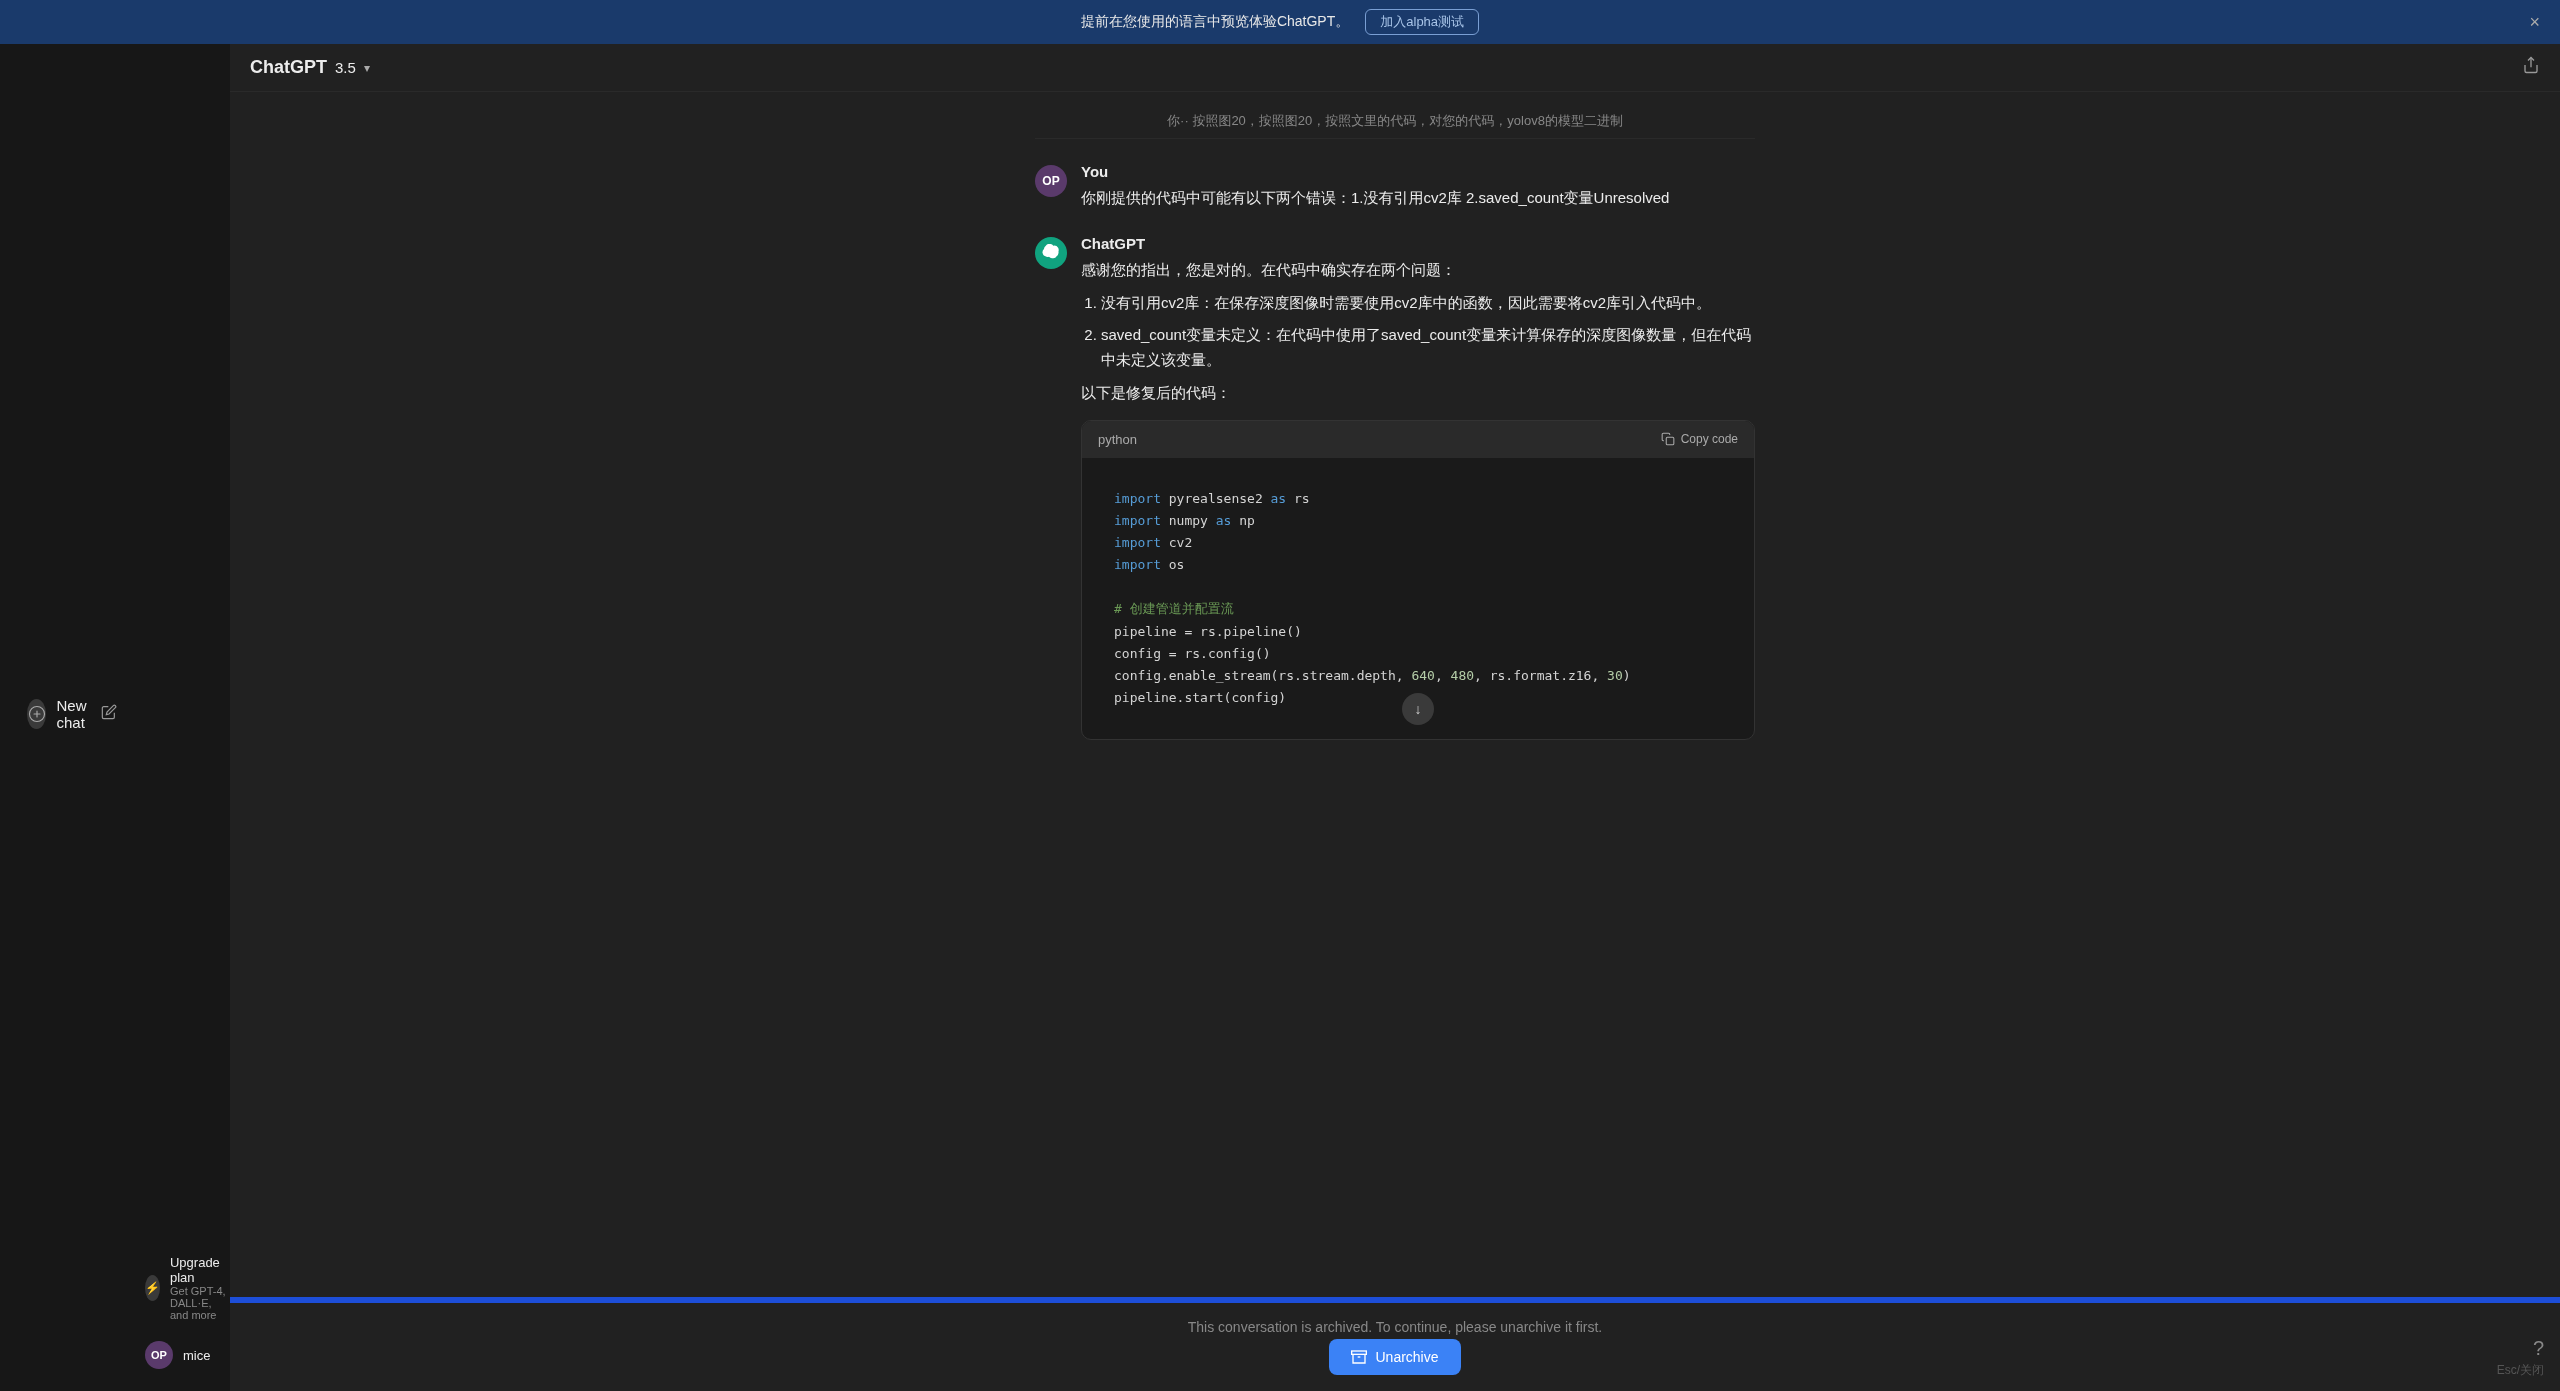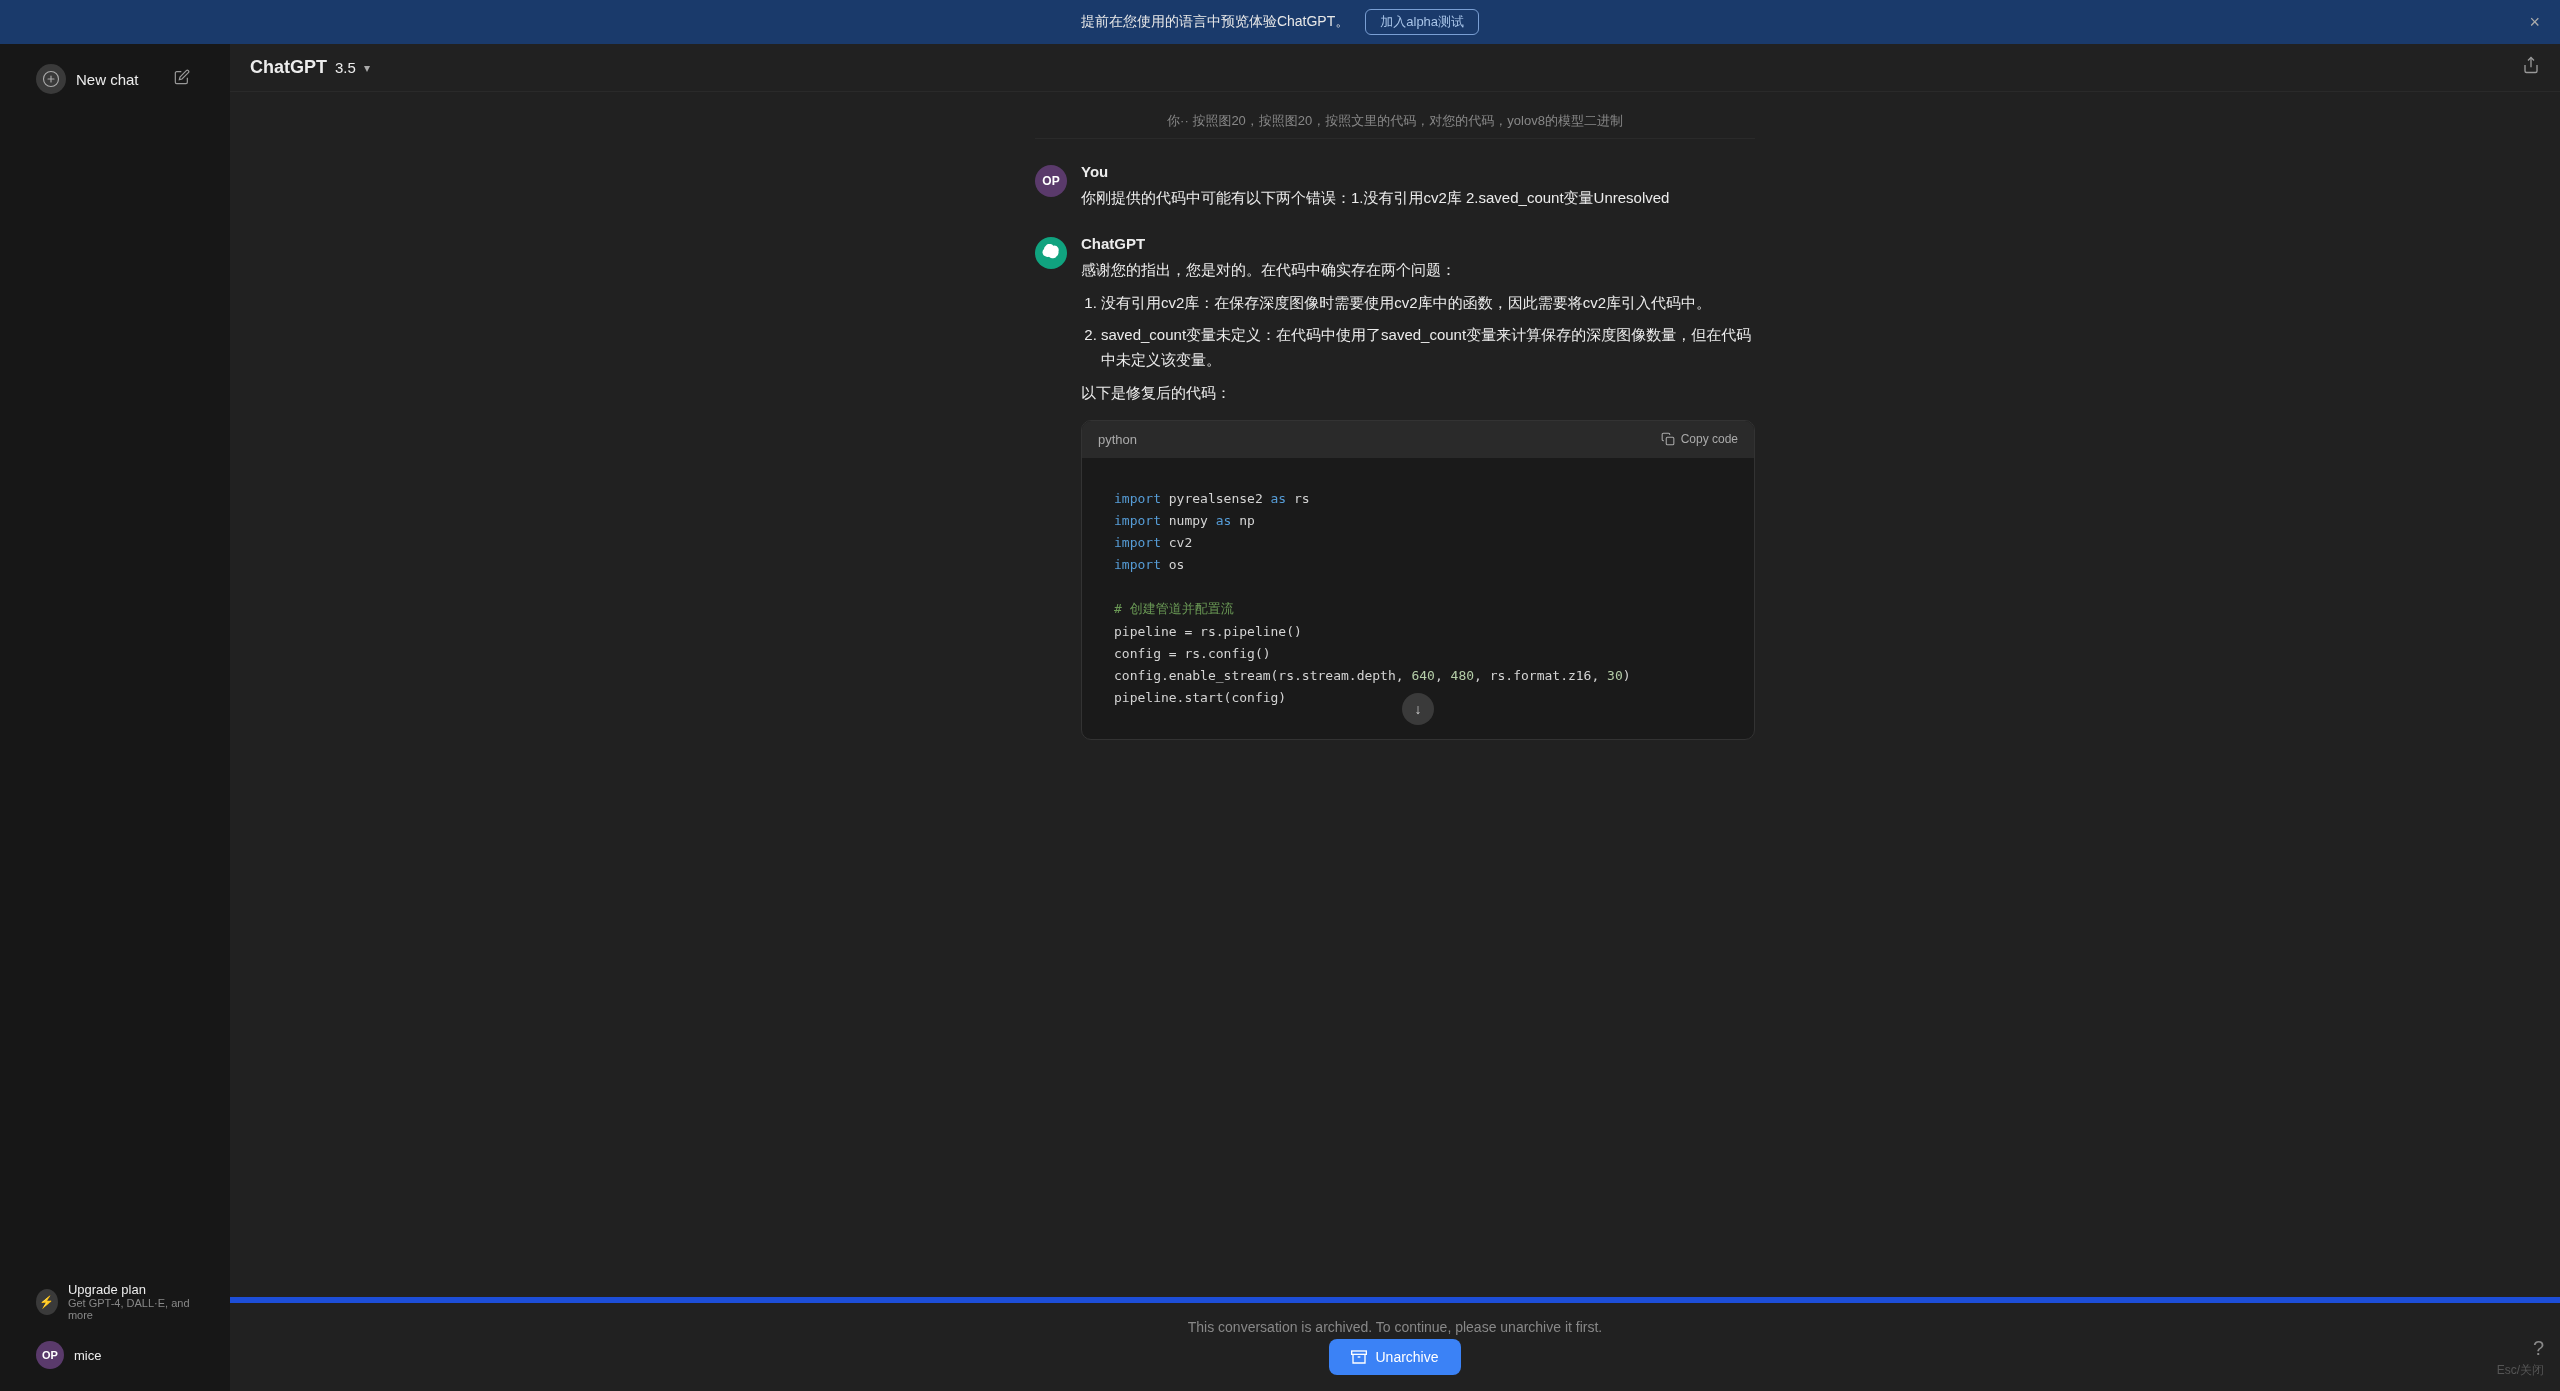--- a/index.html
+++ b/index.html
@@ -53,22 +53,22 @@
       display: flex;
       flex: 1;
       overflow: hidden;
     }
 
     
     .sidebar {
       width: 230px;
       background: #171717;
       display: flex;
-      flex-direction: column;
-      padding: 12px 24px;
+      flex-direction: row;
+      padding: 12px 15px;
       flex-shrink: 0;
     }
     .sidebar-header {
       display: flex;
       align-items: center;
       justify-content: space-between;
       padding: 8px 12px;
       margin-bottom: 8px;
     }
     .sidebar-logo-area {

